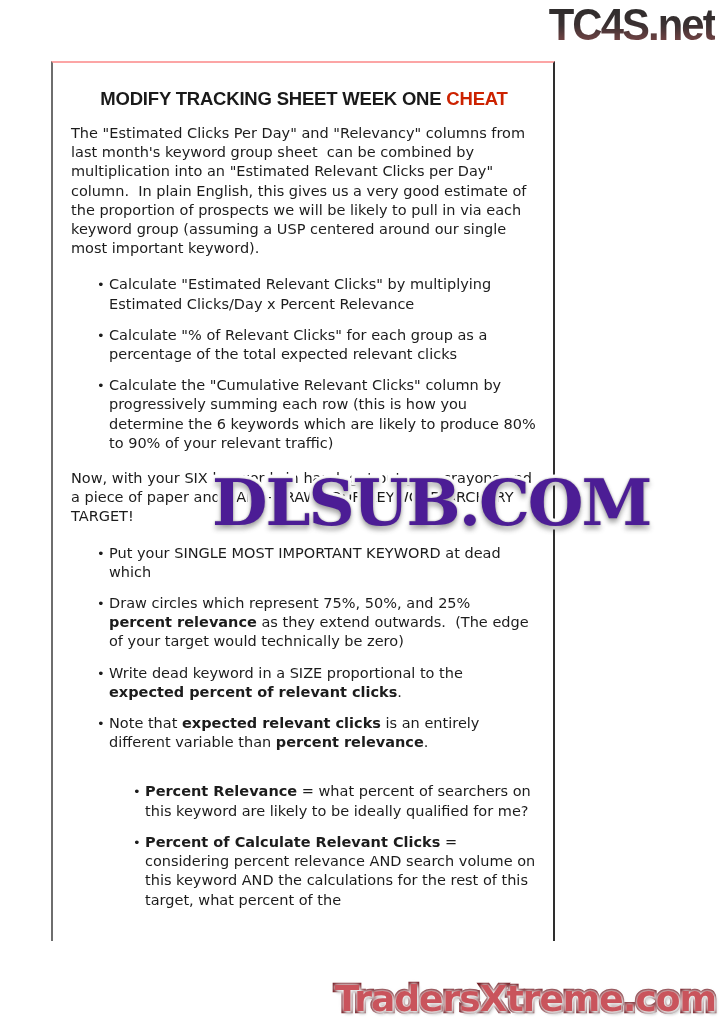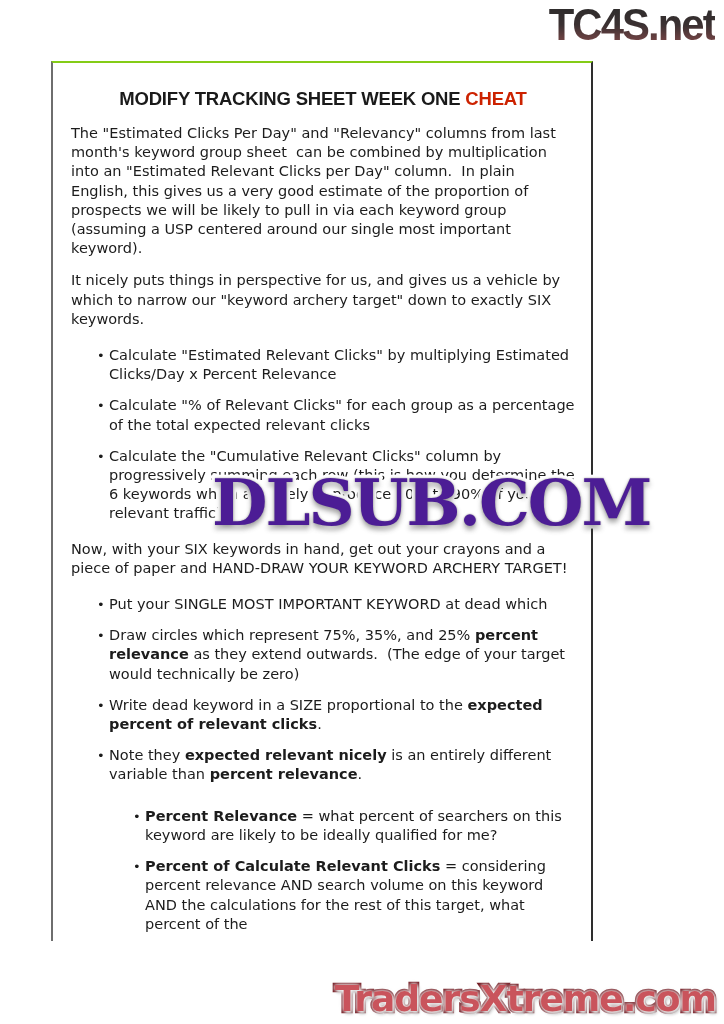--- a/index.html
+++ b/index.html
@@ -20,23 +20,23 @@
     transform:scaleX(0.95); transform-origin:right top;
     color:#4a3638;
     background:linear-gradient(180deg,#2e2c2c 15%,#3b3132 50%,#6e4243 80%,#8d5252 100%);
     -webkit-background-clip:text; background-clip:text;
     -webkit-text-fill-color:transparent;
   }
 
   
   .doc {
     position:absolute; left:51px; top:61px;
-    width:542px; height:880px;
+    width:504px; height:880px;
     box-sizing:border-box;
-    border-top:2px solid #84cc16;
+    border-top:2px solid #fca5a5;
     border-left:2px solid #6e6e6e;
     border-right:2px solid #2e2e2e;
     border-bottom:none;
     padding:0 16px 0 18px;
     overflow:hidden;
     background:#fff;
   }
 
   .doc-title {
     margin:25px 0 14px 0;
@@ -54,21 +54,21 @@
     font-size:14.5px; line-height:19.2px;
     white-space:pre-wrap;
   }
   .doc p.gap-top { margin-top:16px; }
 
   .doc ul {
     margin:17px 0 14px 0;
     padding:0 0 0 38px;
     list-style:none;
   }
-  .doc ul.nested { padding-left:74px; margin-top:22px; }
+  .doc ul.nested { padding-left:74px; margin-top:30px; }
   .doc li {
     position:relative;
     margin:0 0 12px 0;
     font-size:14.5px; line-height:19.2px;
     white-space:pre-wrap;
   }
   .doc li::before {
     content:"\2022";
     position:absolute; left:-12px; top:0px;
     font-size:13px; color:#1c1c1c;
@@ -105,35 +105,34 @@
 <body>
 
 <div class="tc4s">TC4S.net</div>
 
 <div class="doc">
 
   <div class="doc-title"><span>MODIFY TRACKING SHEET WEEK ONE </span><span class="red">CHEAT</span></div>
 
   <p>The "Estimated Clicks Per Day" and "Relevancy" columns from last month's keyword group sheet  can be combined by multiplication into an "Estimated Relevant Clicks per Day" column.  In plain English, this gives us a very good estimate of the proportion of prospects we will be likely to pull in via each keyword group (assuming a USP centered around our single most important keyword).</p>
 
-  <p>It nicely puts things in perspective for us, and gives us a vehicle by which to narrow our "keyword archery target" down to exactly SIX keywords.</p>
 
   <ul>
       <li><span>Calculate "Estimated Relevant Clicks" by multiplying Estimated Clicks/Day x Percent Relevance</span></li>
       <li><span>Calculate "% of Relevant Clicks" for each group as a percentage of the total expected relevant clicks</span></li>
       <li><span>Calculate the "Cumulative Relevant Clicks" column by progressively summing each row (this is how you determine the 6 keywords which are likely to produce 80% to 90% of your relevant traffic)</span></li>
     </ul>
 
   <p class="gap-top">Now, with your SIX keywords in hand, get out your crayons and a piece of paper and HAND-DRAW YOUR KEYWORD ARCHERY TARGET!</p>
 
   <ul>
       <li><span>Put your SINGLE MOST IMPORTANT KEYWORD at dead which</span></li>
-      <li><span>Draw circles which represent 75%, 35%, and 25% </span><span style="font-weight: bold;">percent relevance</span><span> as they extend outwards.  (The edge of your target would technically be zero)</span></li>
+      <li><span>Draw circles which represent 75%, 50%, and 25% </span><span style="font-weight: bold;">percent relevance</span><span> as they extend outwards.  (The edge of your target would technically be zero)</span></li>
       <li><span>Write dead keyword in a SIZE proportional to the </span><span style="font-weight: bold;">expected percent of relevant clicks</span><span>.</span></li>
-      <li><span>Note they </span><span style="font-weight: bold;">expected relevant nicely</span><span> is an entirely different variable than </span><span style="font-weight: bold;">percent relevance</span><span>.</span></li>
+      <li><span>Note that </span><span style="font-weight: bold;">expected relevant clicks</span><span> is an entirely different variable than </span><span style="font-weight: bold;">percent relevance</span><span>.</span></li>
     </ul>
 
   <ul class="nested">
       <li><span style="font-weight: bold;">Percent Relevance</span><span> = what percent of searchers on this keyword are likely to be ideally qualified for me?</span></li>
       <li><span style="font-weight: bold;">Percent of Calculate Relevant Clicks</span><span> = considering percent relevance AND search volume on this keyword AND the calculations for the rest of this target, what percent of the</span></li>
     </ul>
 
 </div>
 
 <div class="dlsub">DLSUB.COM</div>

